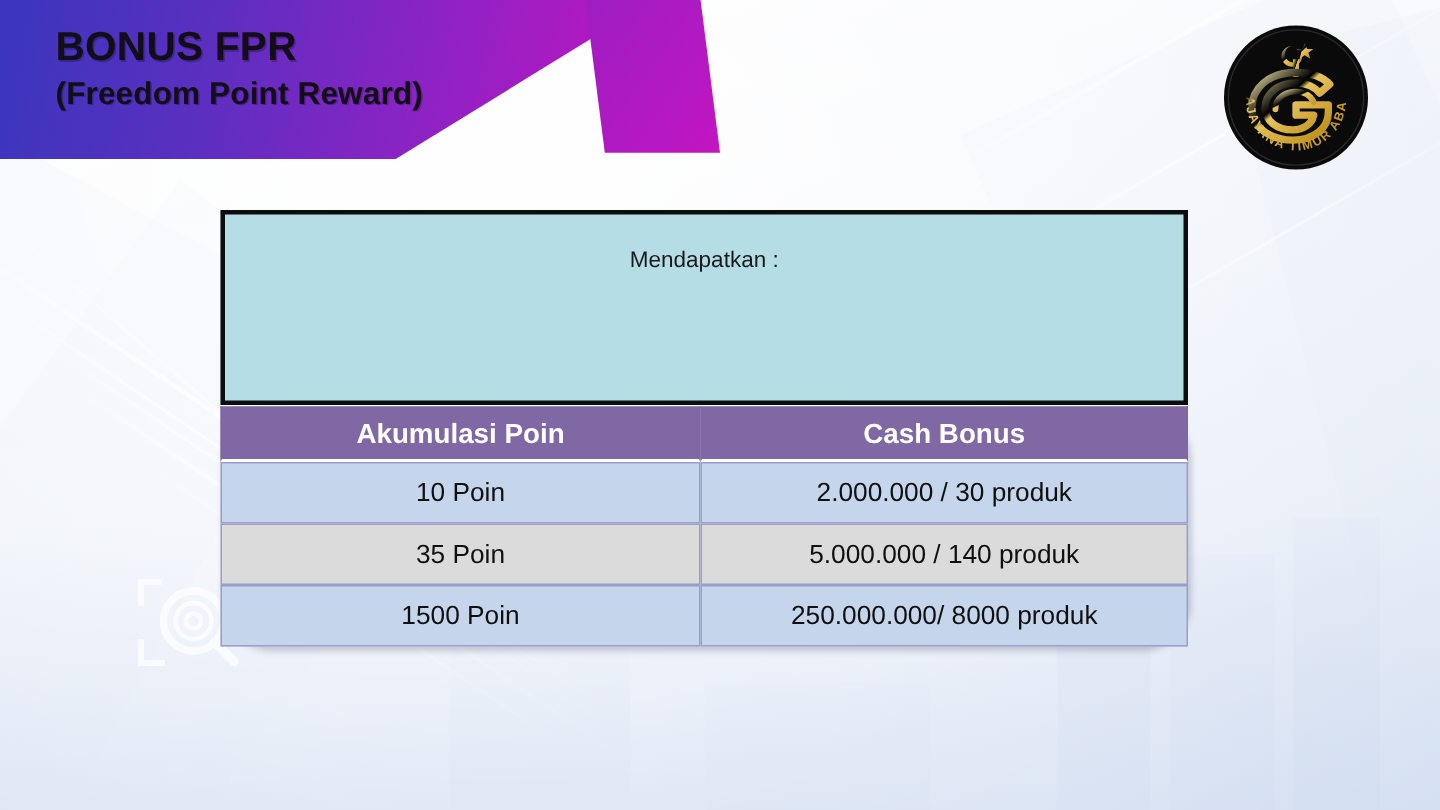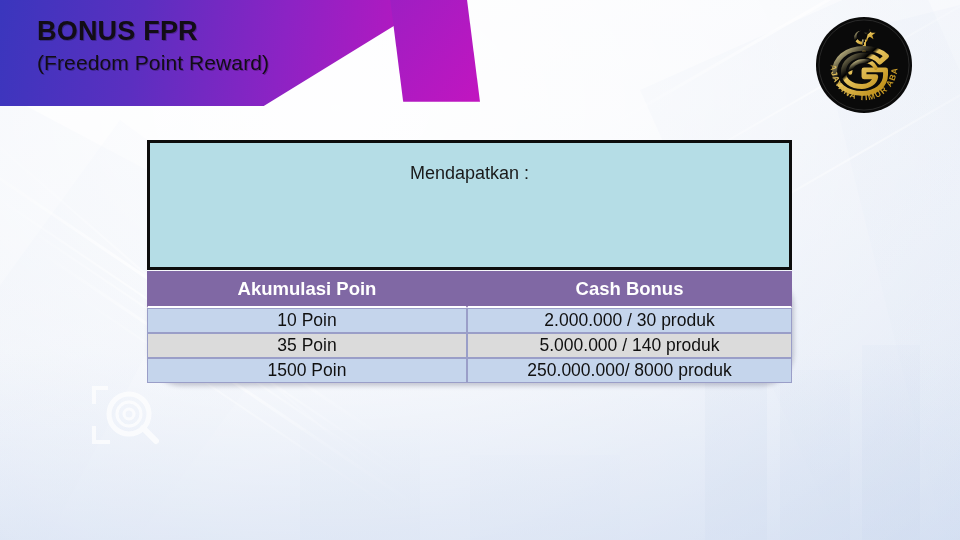--- a/index.html
+++ b/index.html
@@ -62,21 +62,21 @@
     position: absolute; left: 37px; top: 14px;
     z-index: 4;
     color: #120d16;
   }
   .banner-title {
     font-size: 27px; font-weight: 800; letter-spacing: .2px;
     line-height: 34px;
     text-shadow: 1px 1px 0 rgba(0,0,0,.25);
   }
   .banner-sub {
-    font-size: 21px; font-weight: 400; letter-spacing: .1px;
+    font-size: 21px; font-weight: 700; letter-spacing: .1px;
     line-height: 30px;
     text-shadow: 1px 1px 0 rgba(0,0,0,.25);
   }
 
   
   .logo {
     position: absolute; right: 47px; top: 16px;
     width: 98px; height: 98px;
   }
 
@@ -100,37 +100,37 @@
   .notice-head {
     color: #5c2d83;
     font-weight: 800;
     font-size: 20.5px;
     line-height: 28px;
     letter-spacing: -.1px;
   }
   .notice-head .arrow { font-weight: 800; }
   .notice-body {
     color: #1a1a1a;
-    font-size: 18px;
+    font-size: 15px;
     line-height: 25px;
     margin-top: 10px;
   }
 
   
   .bonus-table {
     position: absolute; left: 147px; top: 271px;
     width: 645px;
     border-collapse: separate;
     border-spacing: 0;
     z-index: 2;
     box-shadow: 2px 3px 4px rgba(60,60,90,.25);
     border-radius: 32px;
   }
   .bonus-table th, .bonus-table td {
-    height: 25px;
+    height: 41px;
     text-align: center;
     vertical-align: middle;
     font-size: 17.5px;
     color: #101010;
     border: 1px solid #9a9ec8;
   }
   .bonus-table th {
     background: #8068a4;
     color: #ffffff;
     font-weight: 700;

